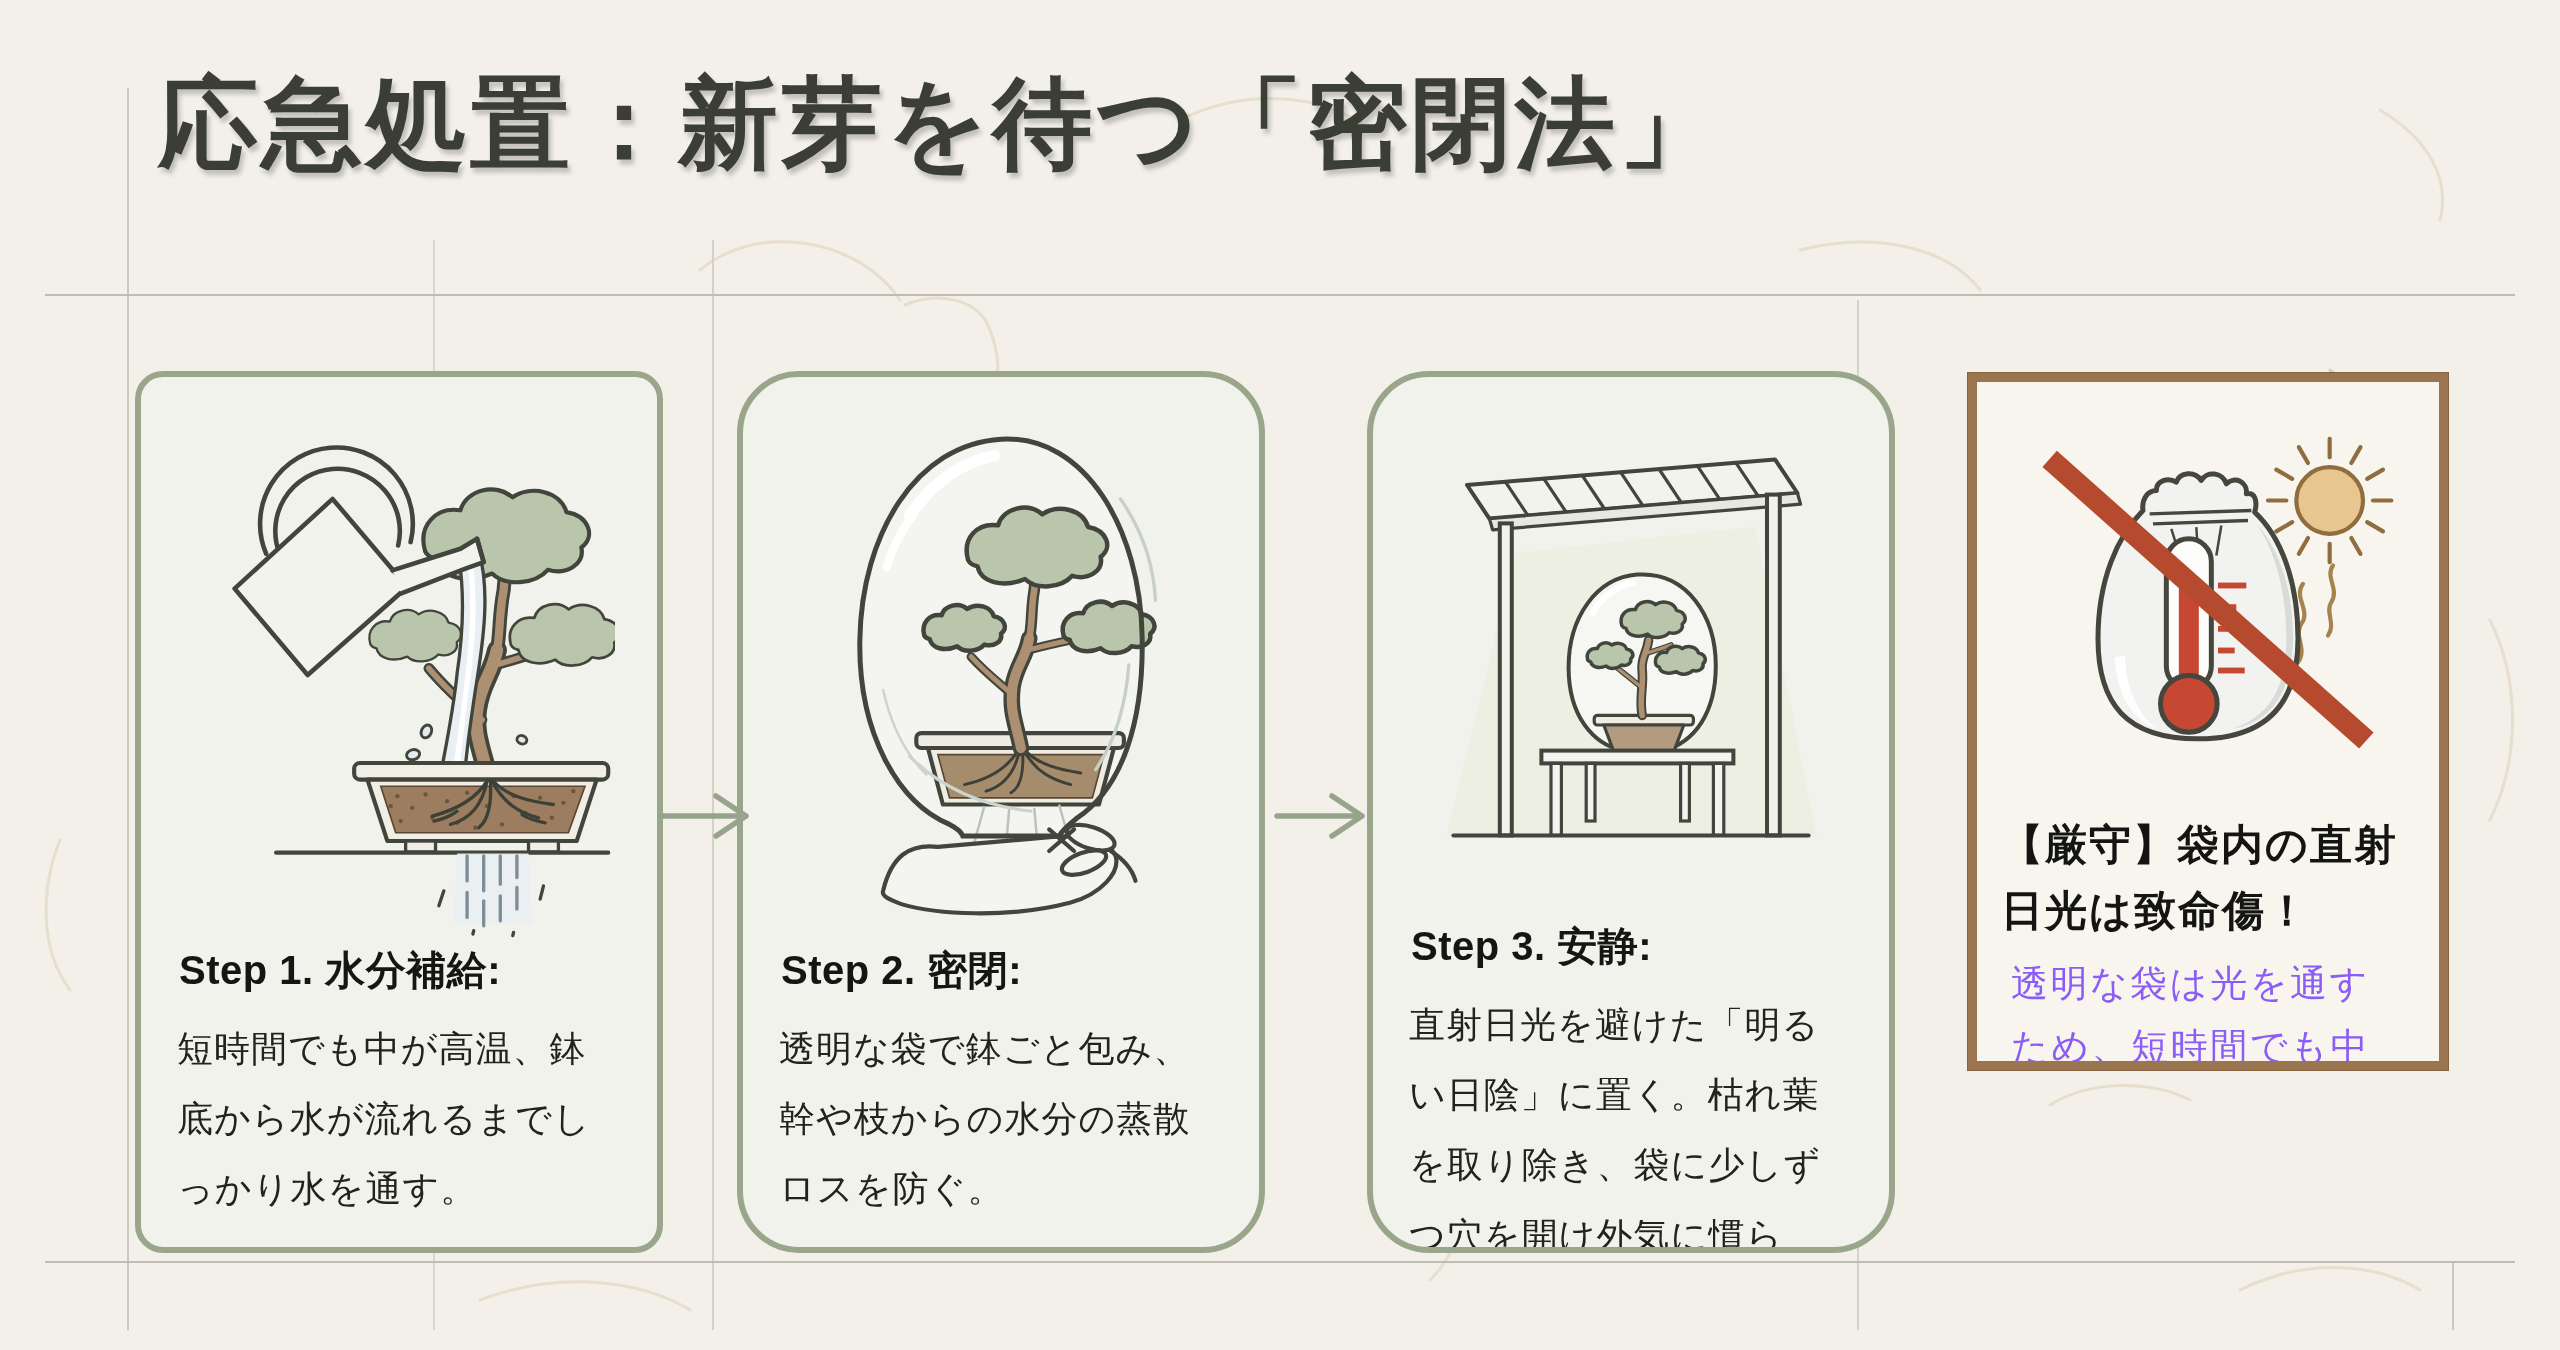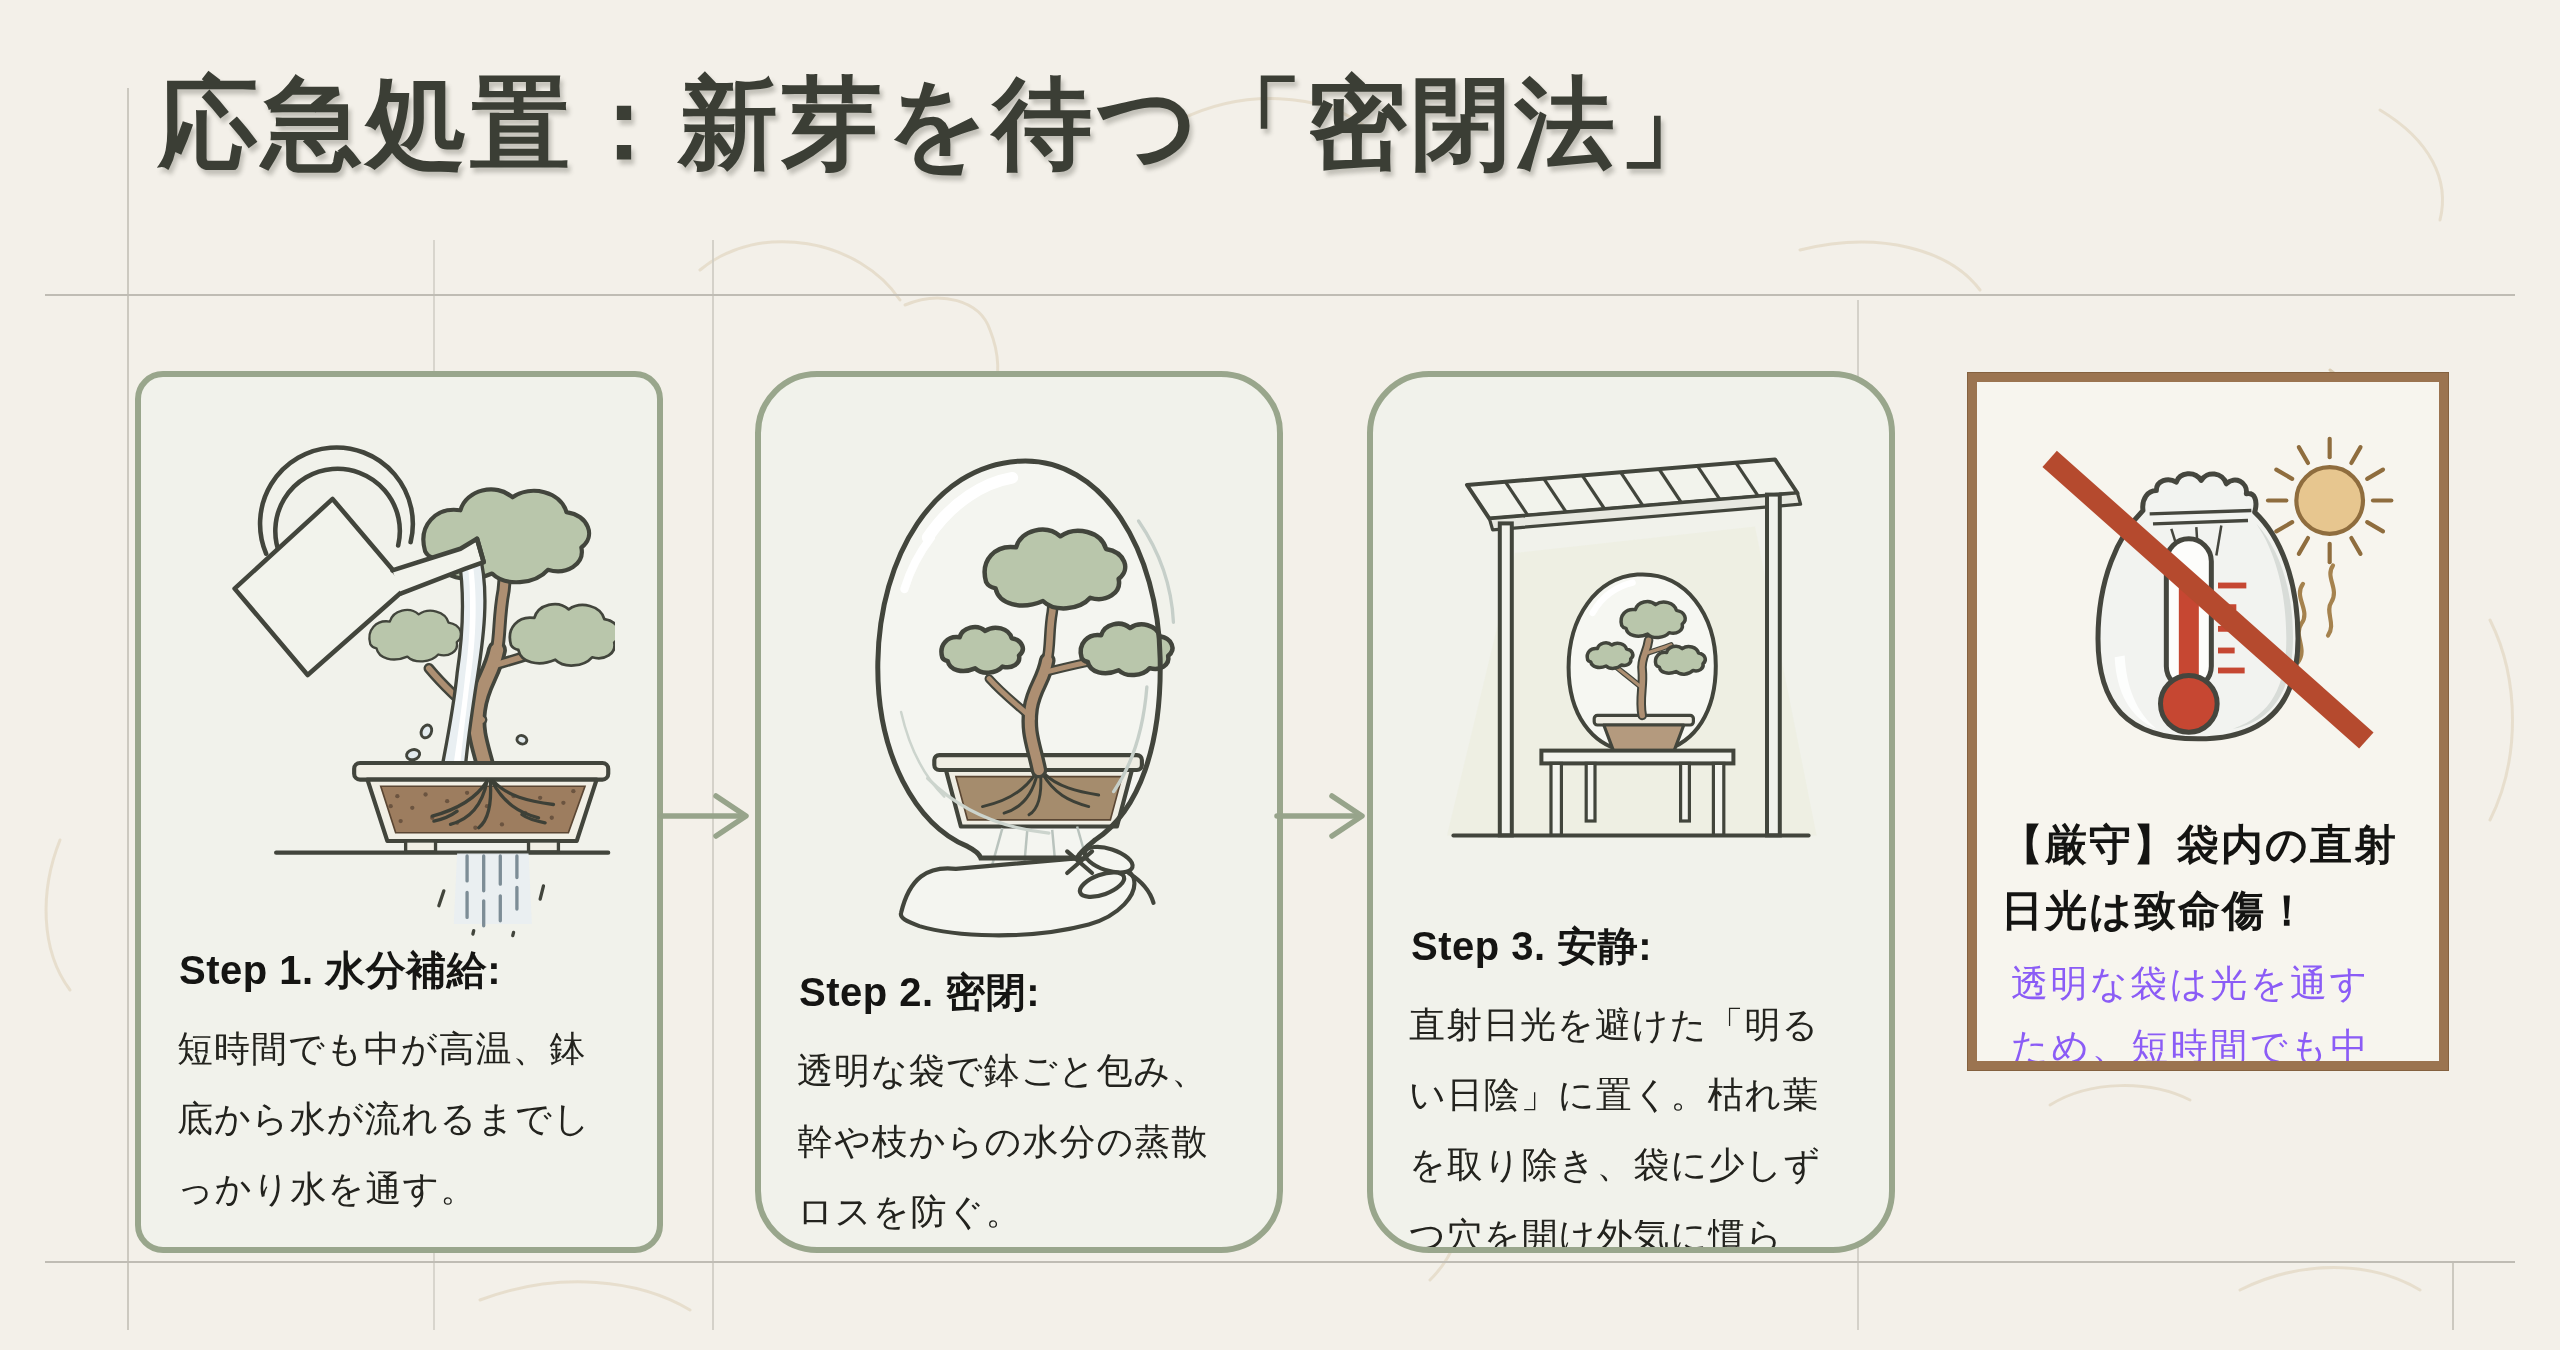--- a/index.html
+++ b/index.html
@@ -26,21 +26,21 @@
     text-shadow:3px 5px 4px rgba(70,70,58,.28);
   }
 
   .panel{
     position:absolute;top:371px;width:528px;height:882px;z-index:2;
     background:#f1f2eb;border:6px solid #99a68c;border-radius:62px;
     box-sizing:border-box;display:flex;flex-direction:column;
     overflow:hidden;padding-top:10px;
   }
   .panel .illus{flex:none;display:flex;align-items:center;justify-content:center;}
-  .p1{left:135px;border-radius:28px;} .p2{left:755px;justify-content:flex-end;} .p3{left:1367px;align-items:center;}
+  .p1{left:135px;border-radius:28px;} .p2{left:737px;} .p3{left:1367px;align-items:center;}
   .p1 .illus,.p2 .illus{height:556px;}
   .p3 .illus{height:532px;}
   .panel .text{padding:0 36px;color:#1e1e1c;}
   .step-head{font-size:40px;font-weight:bold;color:#151513;margin:0 0 16px 2px;letter-spacing:0.5px;}
   .step-body{font-size:36px;line-height:1.95;letter-spacing:1px;margin:0;color:#23231e;}
 
   .warning-panel{
     position:absolute;left:1968px;top:373px;width:480px;height:697px;z-index:2;
     background:#f7f5ee;border:9px solid #9b7450;box-sizing:border-box;
     box-shadow:0 0 0 1px #84613f;

